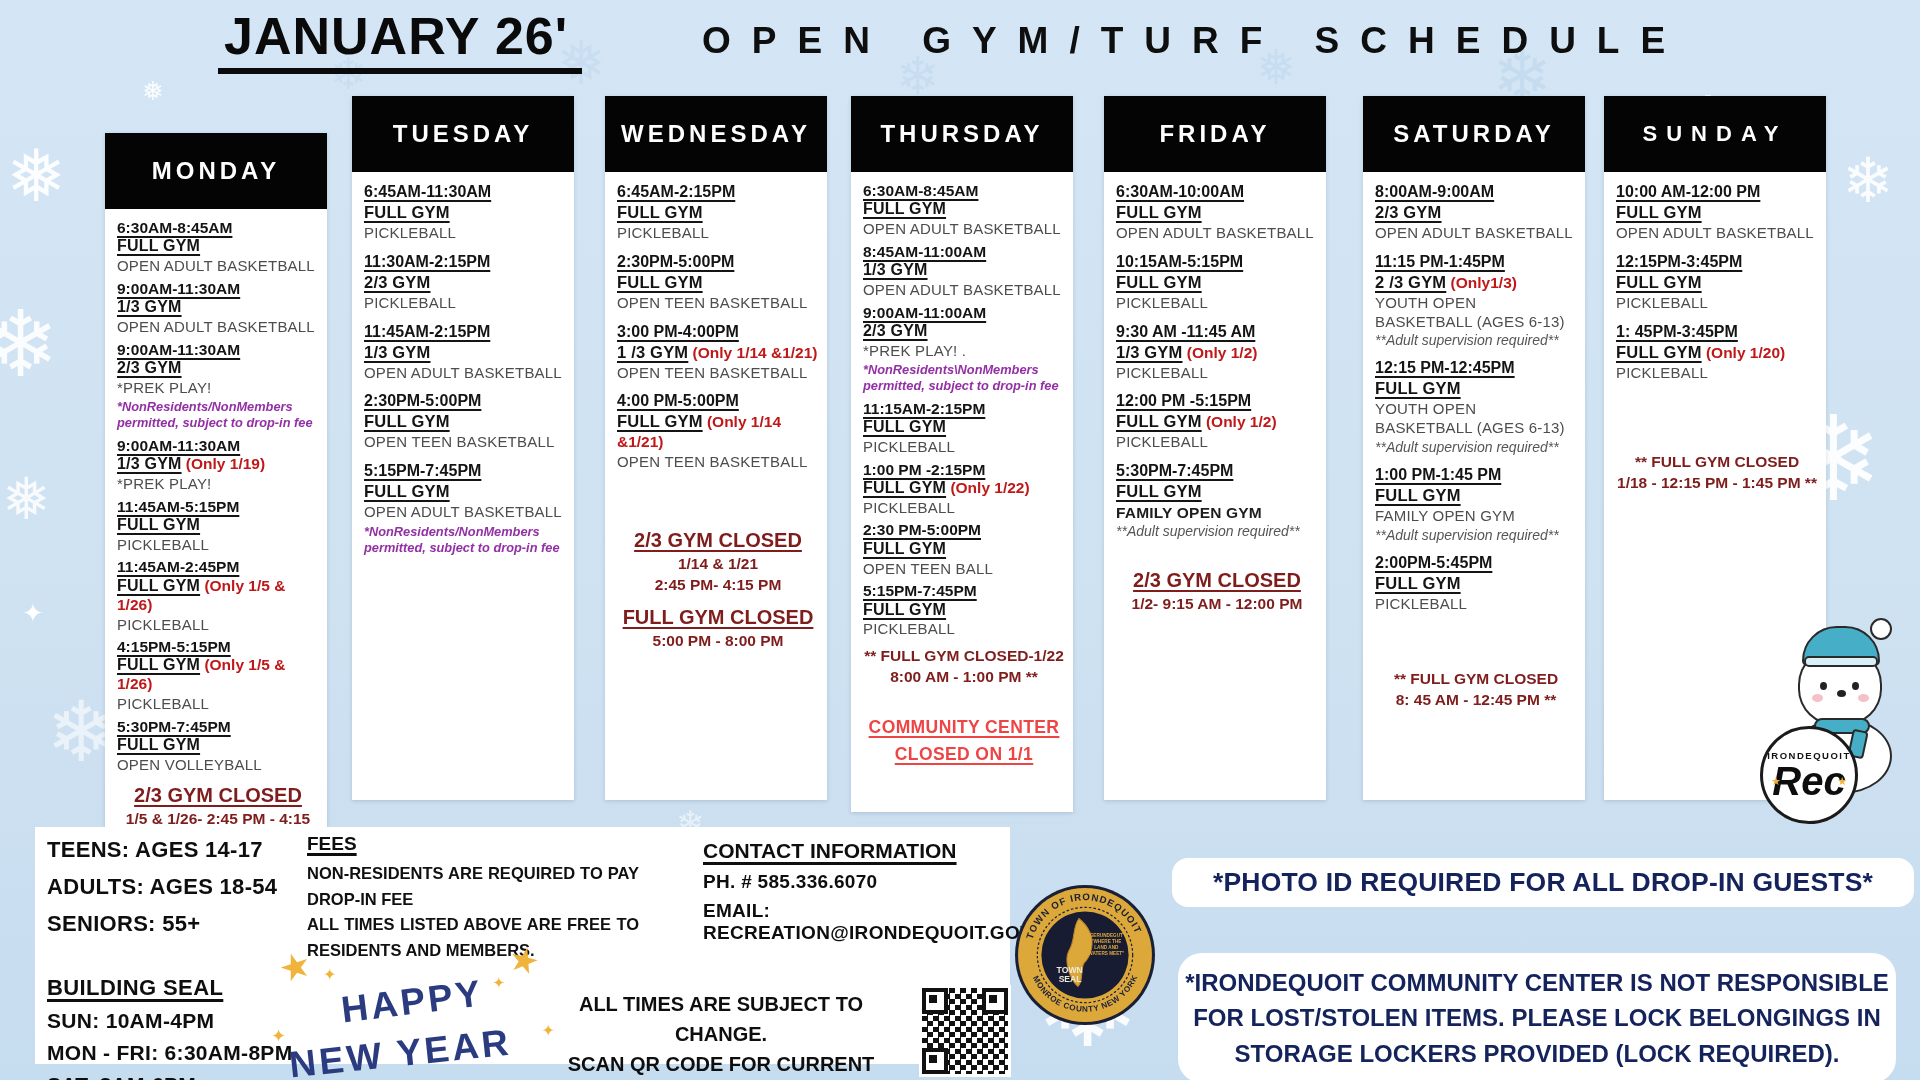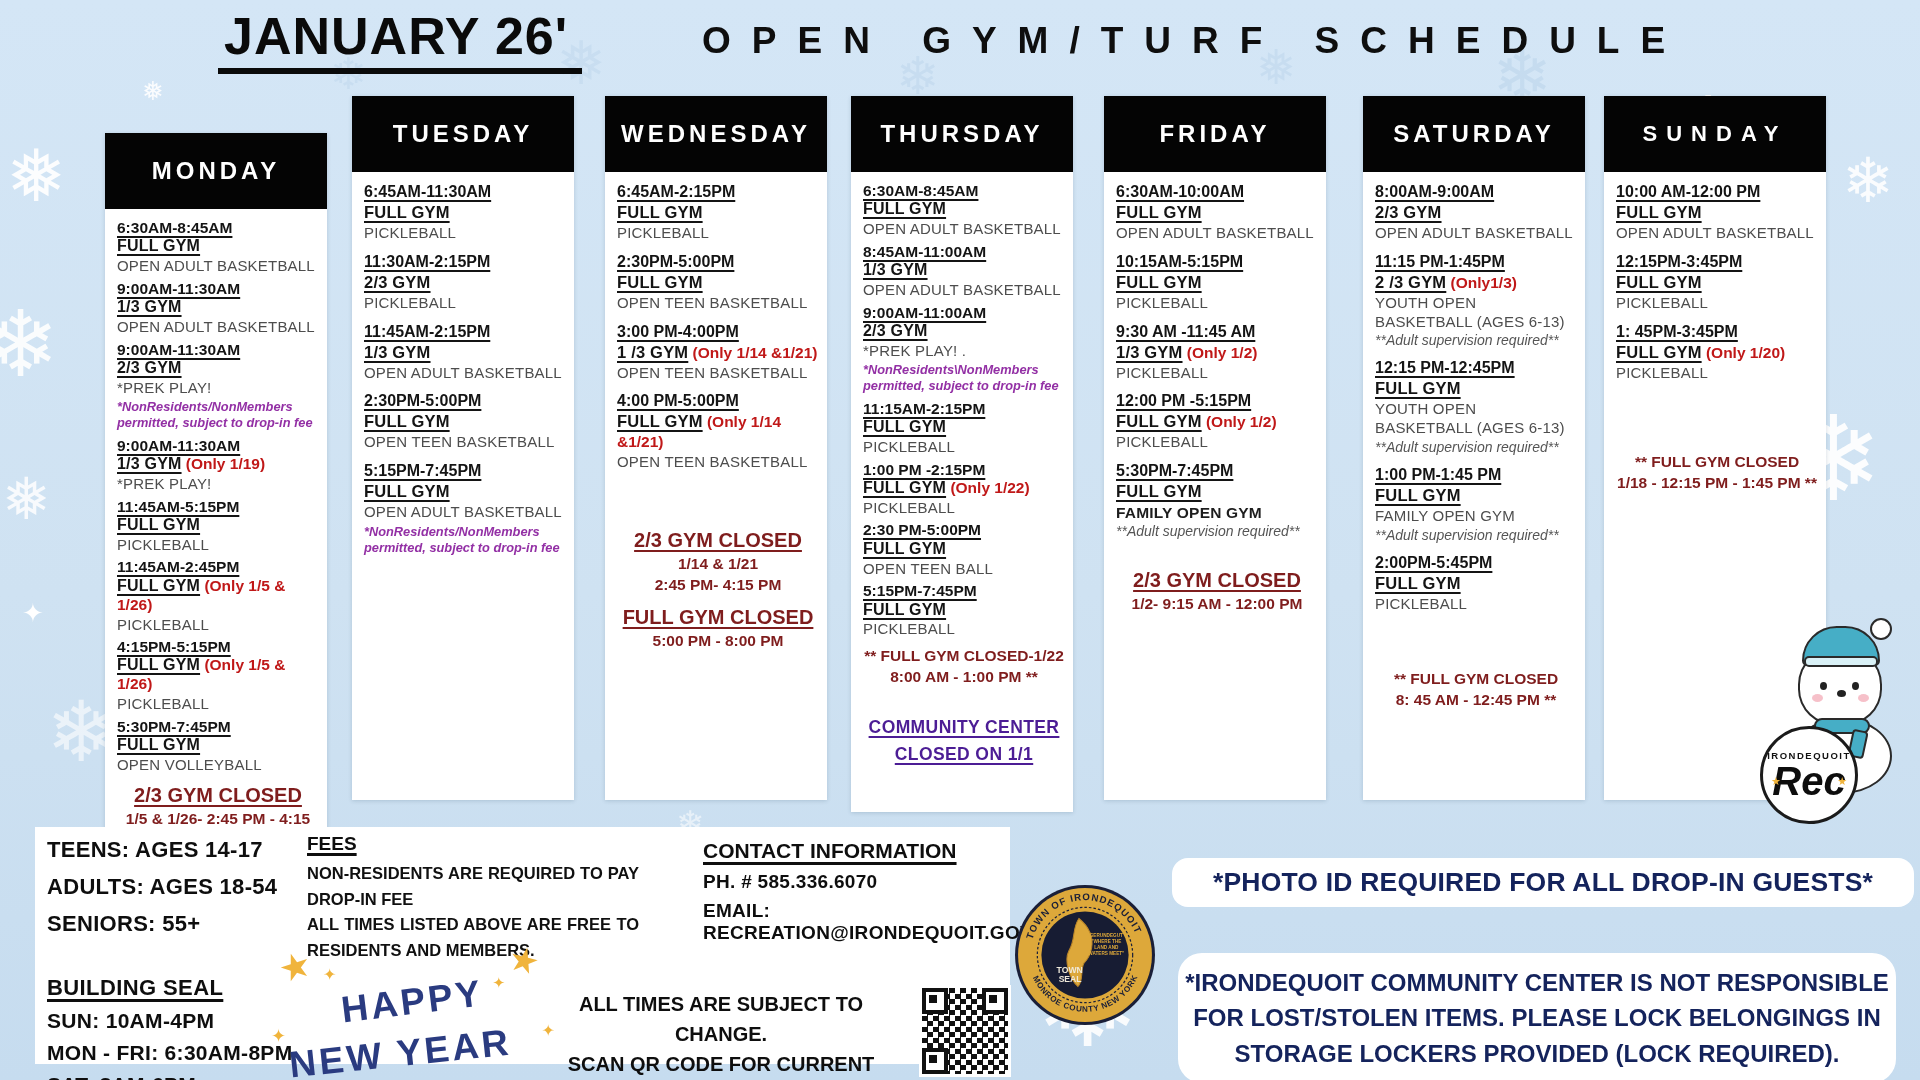--- a/index.html
+++ b/index.html
@@ -31,21 +31,21 @@
   .col.tight .g{font-size:16px;}
   .rn{color:#c01818;font-weight:800;font-size:15.5px;}
   .act{font-size:15px;color:#4d4d4d;letter-spacing:.2px;margin-top:1px;}
   .act.b{color:#1d1d1d;font-weight:800;font-size:15.5px;}
   .pn{color:#9330a5;font-weight:700;font-style:italic;font-size:12.8px;line-height:1.3;margin-top:2px;}
   .sub{color:#555;font-style:italic;font-size:14px;line-height:1.3;}
   .notices{margin-top:0;}
   .ntc{text-align:center;margin-top:8px;}
   .ntc.red{color:#7f1d1d;font-weight:800;font-size:15.5px;line-height:1.35;}
   .ntc.red .ttl{font-size:20px;}
-  .ntc.blue{color:#4c1d95;font-weight:800;font-size:17.5px;line-height:1.55;letter-spacing:.4px;margin-top:26px;}
+  .ntc.blue{color:#ef4444;font-weight:800;font-size:17.5px;line-height:1.55;letter-spacing:.4px;margin-top:26px;}
 
   
   .panel{position:absolute;left:35px;top:827px;width:975px;height:237px;background:#ffffff;z-index:1;}
   .panel > div{position:absolute;}
   .ages{left:12px;top:10px;}
   .ages .line{font-size:22px;font-weight:800;color:#0e0e0e;margin-bottom:11px;letter-spacing:.3px;}
   .bh{left:12px;top:148px;}
   .bh-t{font-size:22px;font-weight:800;color:#0e0e0e;margin-bottom:8px;text-decoration:underline;
     text-decoration-thickness:2.5px;text-underline-offset:4px;letter-spacing:.4px;}
   .bh .line{font-size:21px;font-weight:800;color:#0e0e0e;margin-bottom:8px;letter-spacing:.3px;}

